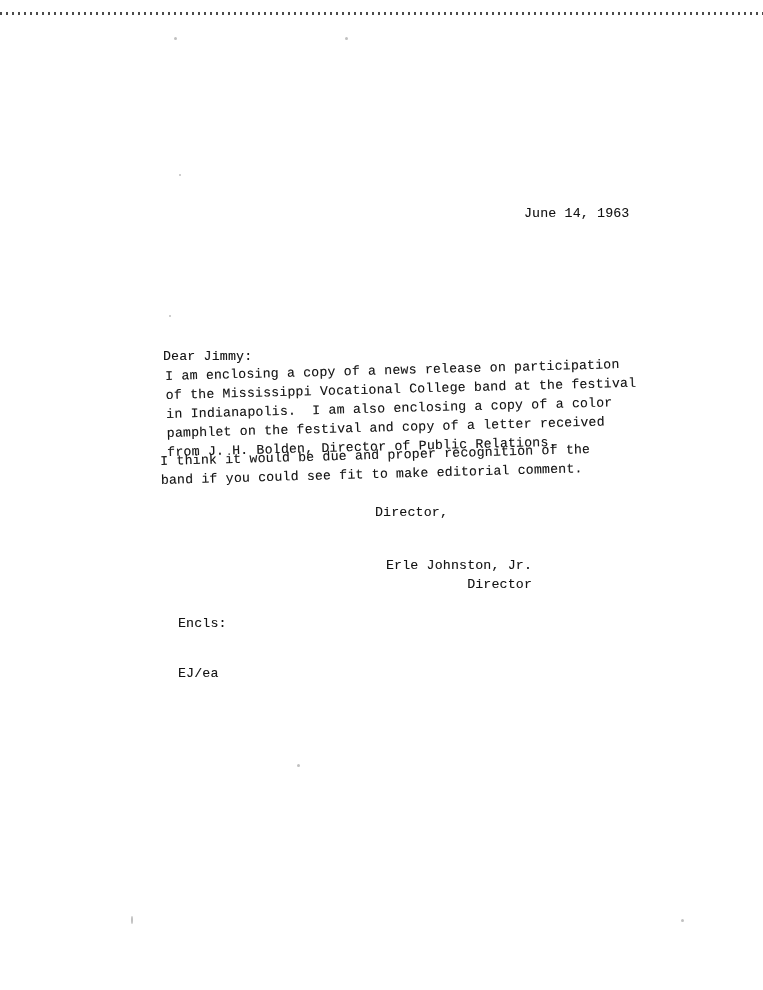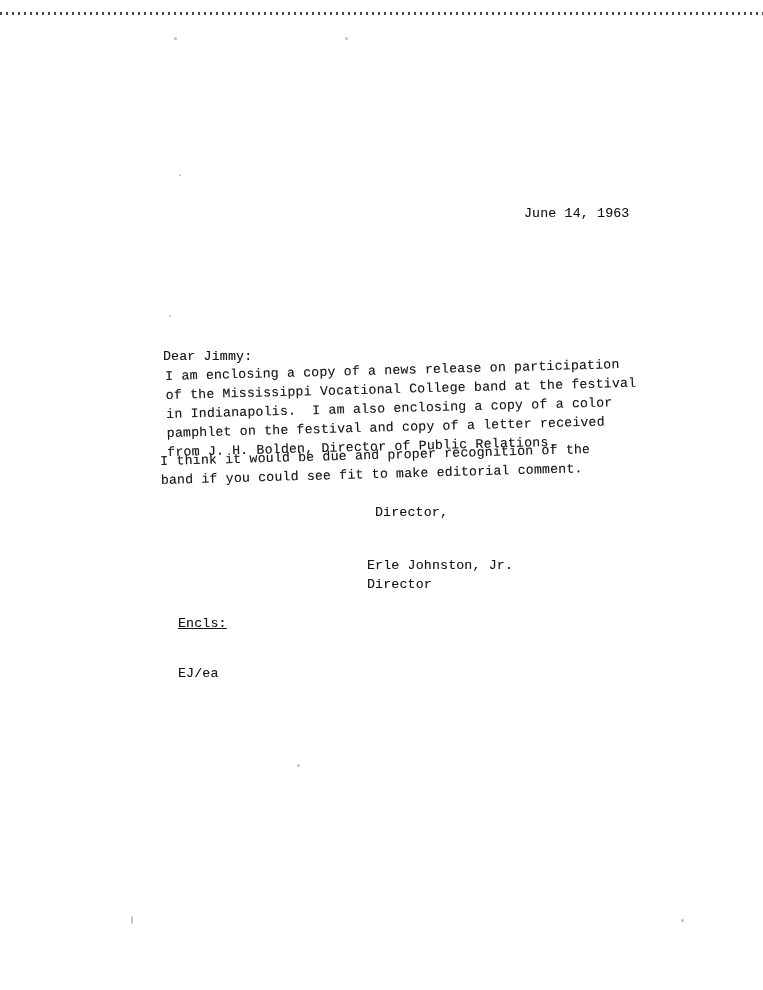--- a/index.html
+++ b/index.html
@@ -91,27 +91,27 @@
     left: 160px;
     top: 452px;
     transform: rotate(-1.6deg);
     transform-origin: left top;
   }
   .closing {
     left: 375px;
     top: 503px;
   }
   .signer {
-    left: 367px;
+    left: 386px;
     top: 556px;
+    text-align: right;
   }
   .encl {
     left: 178px;
     top: 614px;
-    text-decoration: underline;
   }
   .initials {
     left: 178px;
     top: 664px;
   }
 </style>
 </head>
 <body>
 
 <div class="page">

